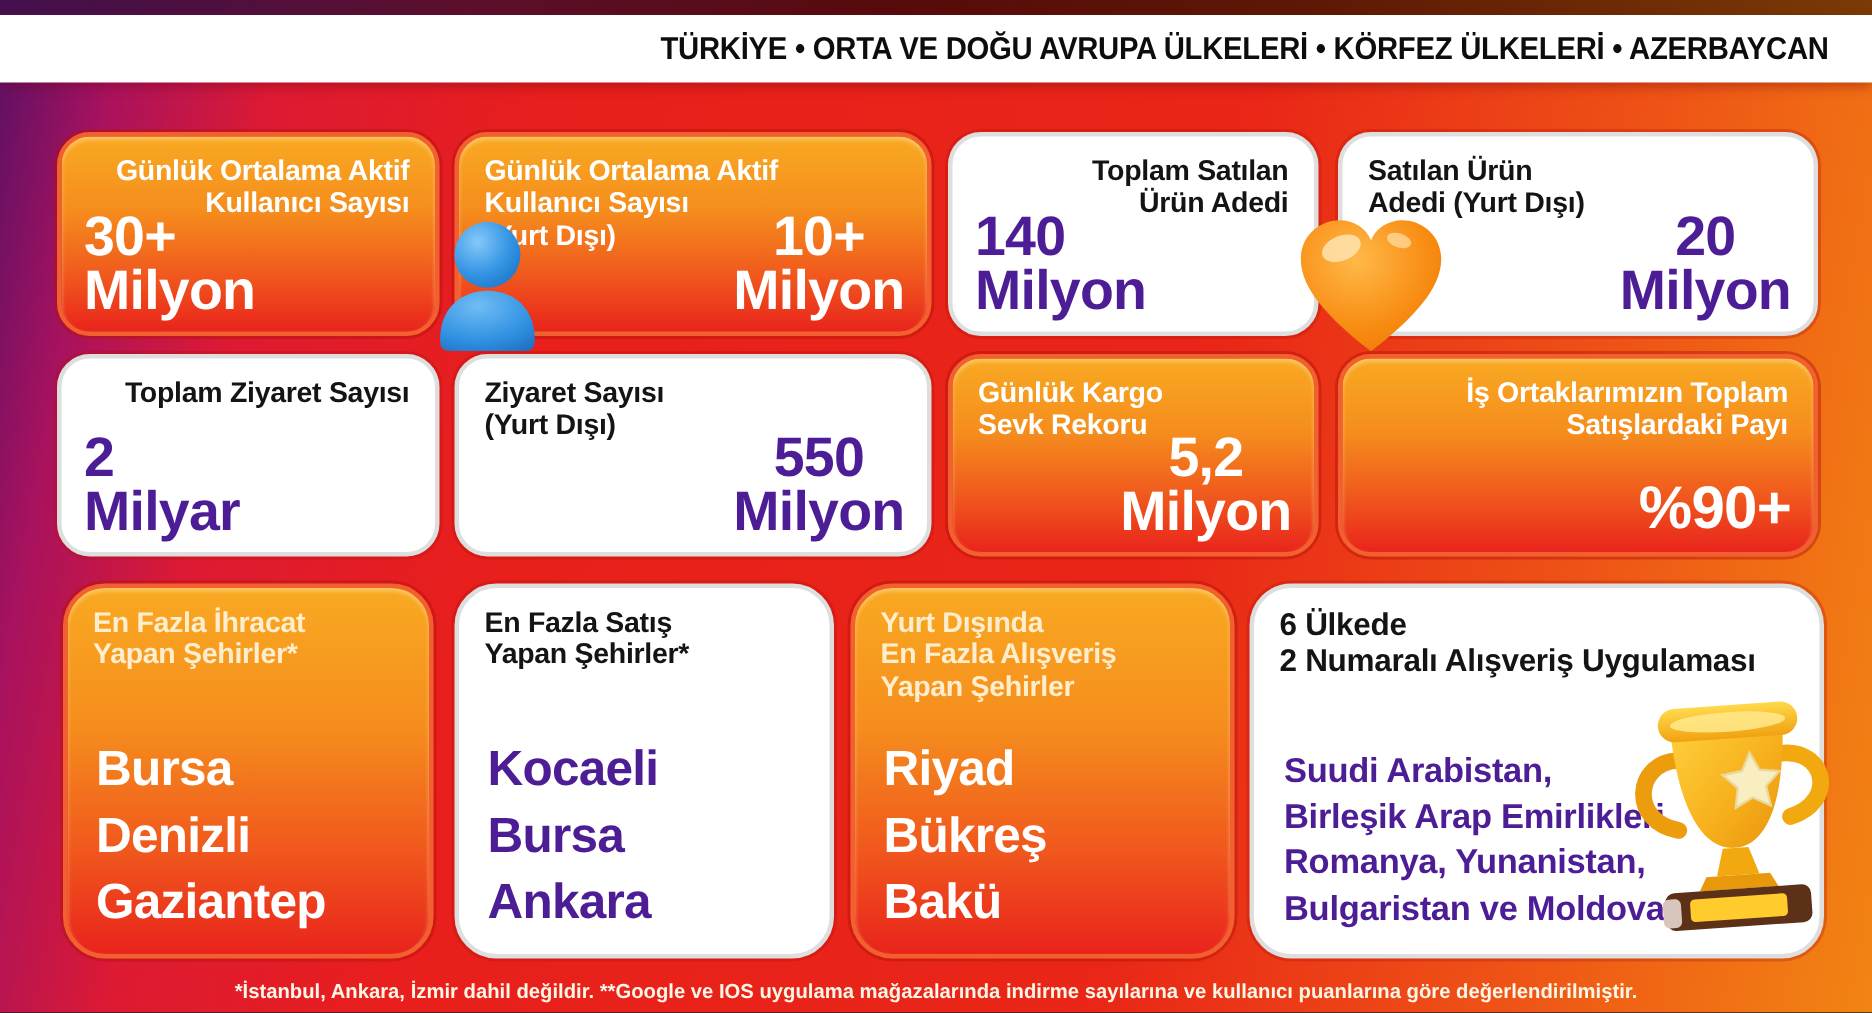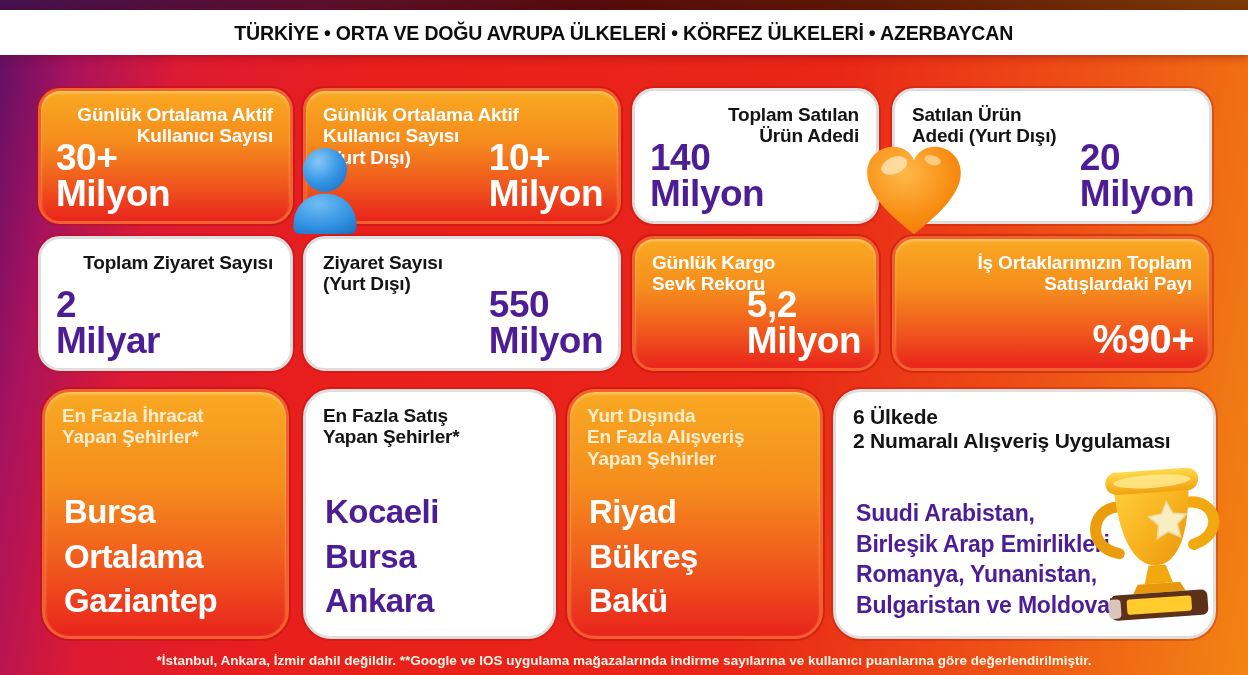--- a/index.html
+++ b/index.html
@@ -5,21 +5,21 @@
   html,body{margin:0;padding:0;background:#222;}
   #stage{
     position:relative;width:1248px;height:675px;overflow:hidden;
     font-family:"Liberation Sans",sans-serif;font-weight:bold;
     background:linear-gradient(100deg,#591066 0%,#a8125e 6%,#dd1a33 14%,#e81f1c 28%,#e92617 62%,#ee5316 82%,#f28413 100%);
   }
   
   .top-strip{position:absolute;left:0;top:0;width:100%;height:10px;
     background:linear-gradient(90deg,#44104e 0%,#5c0f2c 25%,#570b0b 48%,#5e1805 70%,#7c3a06 100%);}
   .header-bar{position:absolute;left:0;top:10px;width:100%;height:45px;background:#ffffff;
-    display:flex;align-items:center;justify-content:center;box-shadow:0 3px 7px rgba(110,0,20,.35);}
+    display:flex;align-items:center;justify-content:flex-end;box-shadow:0 3px 7px rgba(110,0,20,.35);}
   .header-bar .title{color:#0d0d0d;font-size:21px;letter-spacing:-.2px;transform:scaleX(.93);white-space:nowrap;}
 
   
   .card{position:absolute;border-radius:22px;}
   .card.orange{
     background:linear-gradient(180deg,#f9a922 0%,#f58d1d 38%,#f0571d 72%,#e9241c 100%);
     border:3px solid #f26030;
     box-shadow:0 0 0 2px rgba(180,18,10,.45), inset 0 2px 3px rgba(255,230,160,.55);
   }
   .card.white{
@@ -27,21 +27,21 @@
     border:3px solid #dedede;
     box-shadow:0 0 0 2px rgba(180,18,10,.30);
   }
   .card.big{border-radius:28px;}
 
   .lbl{position:absolute;top:13px;font-size:19px;line-height:1.13;letter-spacing:-.2px;}
   .lbl.tl{left:17px;text-align:left;}
   .lbl.tr{right:17px;text-align:right;}
   .val{position:absolute;bottom:9px;font-size:37px;line-height:.98;letter-spacing:-.5px;}
   .val.bl{left:15px;text-align:left;}
-  .val.br{right:15px;text-align:left;margin-top:24px;}
+  .val.br{right:15px;text-align:center;margin-top:24px;}
   .val.xl{font-size:40px;}
   .c-white{color:#ffffff;}
   .c-cream{color:#ffeecd;}
   .c-black{color:#141414;}
   .c-orange{color:#4c1d95;}
 
   .cities{position:absolute;left:19px;bottom:13px;font-size:33px;line-height:1.34;letter-spacing:-.5px;}
   .countries{position:absolute;left:20px;bottom:15px;font-size:23px;line-height:1.34;letter-spacing:-.2px;}
 
   .icon{position:absolute;z-index:5;}
@@ -146,21 +146,21 @@
     </div>
   </div>
 
   <div class="card orange big" style="left:42px;top:389px;width:241px;height:244px">
     <div class="lbl tl c-cream">
       <div>En Fazla İhracat</div>
       <div>Yapan Şehirler*</div>
     </div>
     <div class="cities c-white">
       <div>Bursa</div>
-      <div>Ortalama</div>
+      <div>Denizli</div>
       <div>Gaziantep</div>
     </div>
   </div>
 
   <div class="card white big" style="left:303px;top:389px;width:247px;height:244px">
     <div class="lbl tl c-black">
       <div>En Fazla Satış</div>
       <div>Yapan Şehirler*</div>
     </div>
     <div class="cities c-orange">

